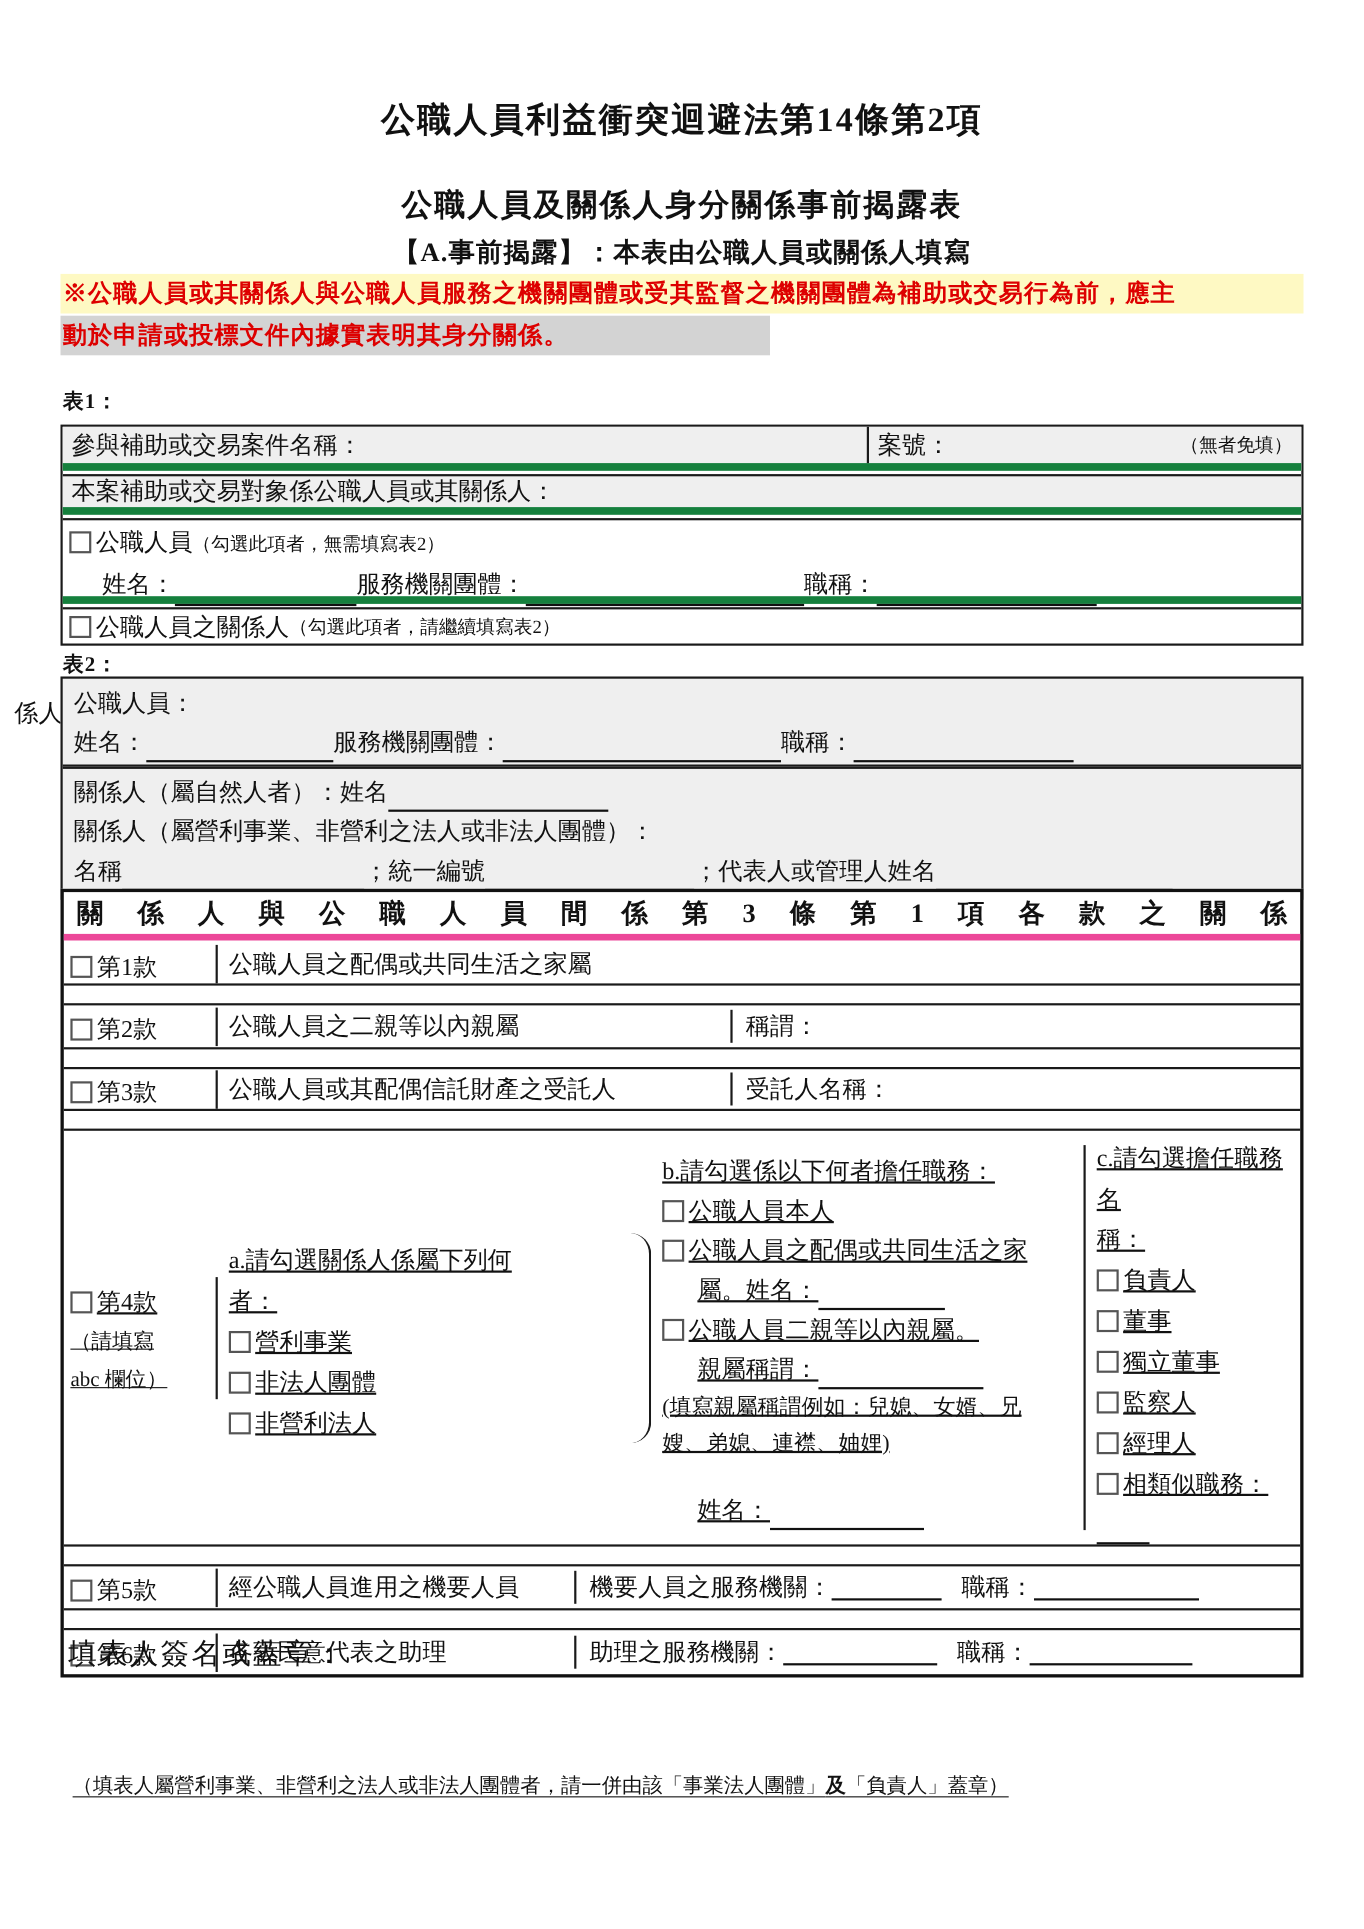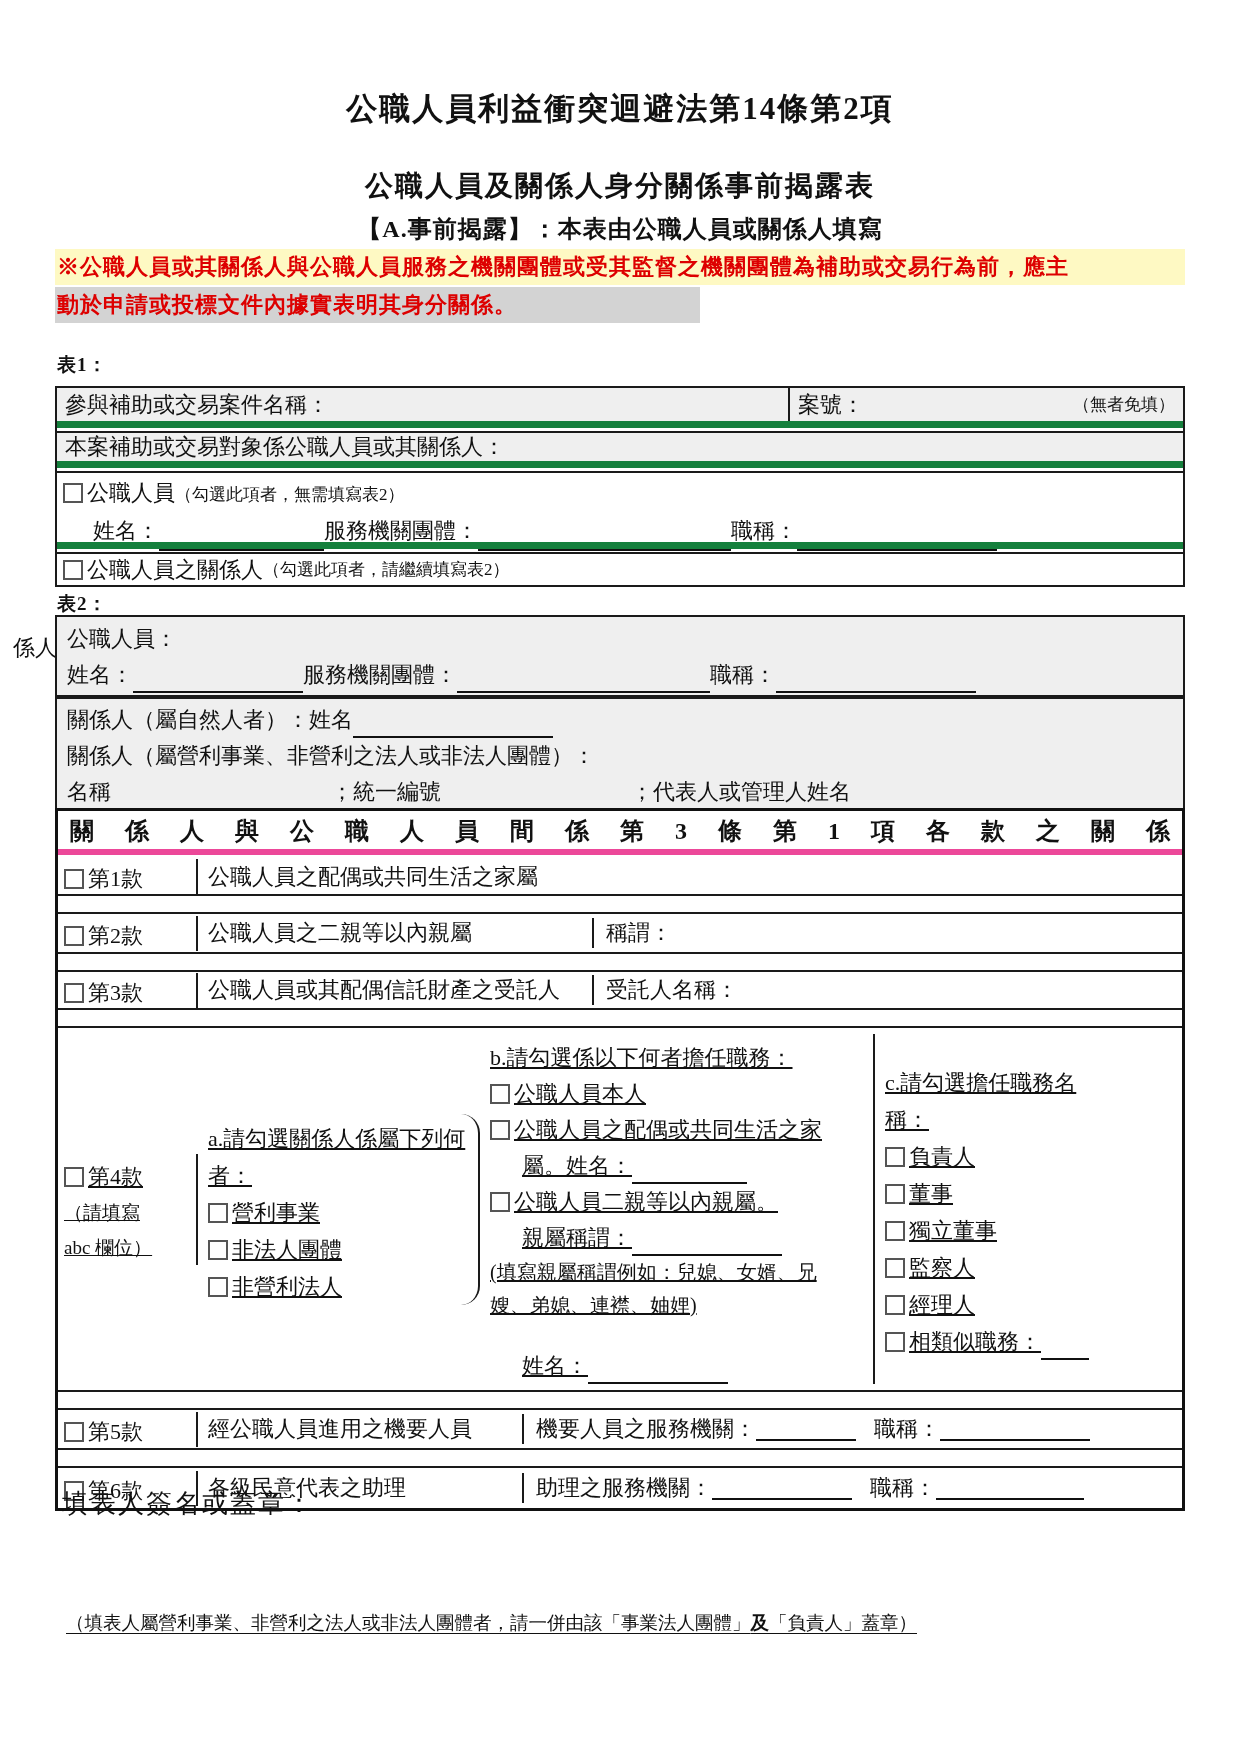--- a/index.html
+++ b/index.html
@@ -52,28 +52,28 @@
   
   .table3 { position:absolute; top:808px; left:55px; width:1130px; border:3px solid #111; background:#fff; }
   .t3head { height:44px; line-height:40px; font-size:24px; font-weight:bold; padding:0 12px;
             text-align:justify; text-align-last:justify; border-bottom:6px solid #ec4899; }
   .t3row { display:flex; border-top:2px solid #1a1a1a; border-bottom:2px solid #1a1a1a; align-items:stretch; }
   .t3row + .t3row { margin-top:16px;align-items:center; }
   .t3row:last-child { border-bottom:none; }
   .t3row.first { border-top:none; margin-top:4px; }
   .cno { width:140px; border-right:2px solid #1a1a1a; padding:5px 0 0 6px; flex:none; }
   .cdesc { flex:1; padding-left:10px; display:flex; align-items:center; }
-  .cmid468 { width:396px; border-right:2px solid #1a1a1a; padding-left:10px; display:flex; align-items:center; flex:none; }
+  .cmid468 { width:468px; border-right:2px solid #1a1a1a; padding-left:10px; display:flex; align-items:center; flex:none; }
   .cmid326 { width:326px; border-right:2px solid #1a1a1a; padding-left:10px; display:flex; align-items:center; flex:none; }
   .cextra { flex:1; padding-left:12px; display:flex; align-items:center; }
   .h36 { min-height:36px; } .h42 { min-height:42px; } .h40 { min-height:40px; }
   .r4big { min-height:366px;text-decoration:underline; }
   .r4big .cno { line-height:36px; }
   .r4big .cno .pnote { font-size:19px; line-height:35px; letter-spacing:0; }
-  .ca { width:282px; border-right:2px solid #1a1a1a; padding:6px 6px 0 10px; line-height:37px; flex:none;border-radius:19px; }
+  .ca { width:394px; border-right:2px solid #1a1a1a; padding:6px 6px 0 10px; line-height:37px; flex:none;border-radius:19px; }
   .cbcol { width:395px; border-right:2px solid #1a1a1a; padding:6px 6px 0 10px; line-height:36px; flex:none; }
   .cc { flex:1; padding:6px 4px 0 10px; line-height:37px; }
   .indent { padding-left:32px; }
   .opt { display:block; }
   .smallnote { font-size:20px; line-height:33px; letter-spacing:0; }
   .namegap { margin-top:26px; }
 
   .sig-label { position:absolute; top:1486px; left:62px; font-size:26px; letter-spacing:2px; }
   .footnote { position:absolute; top:1610px; left:66px; font-size:18.5px; }
   .footnote .u { text-decoration:underline; text-underline-offset:4px; }

